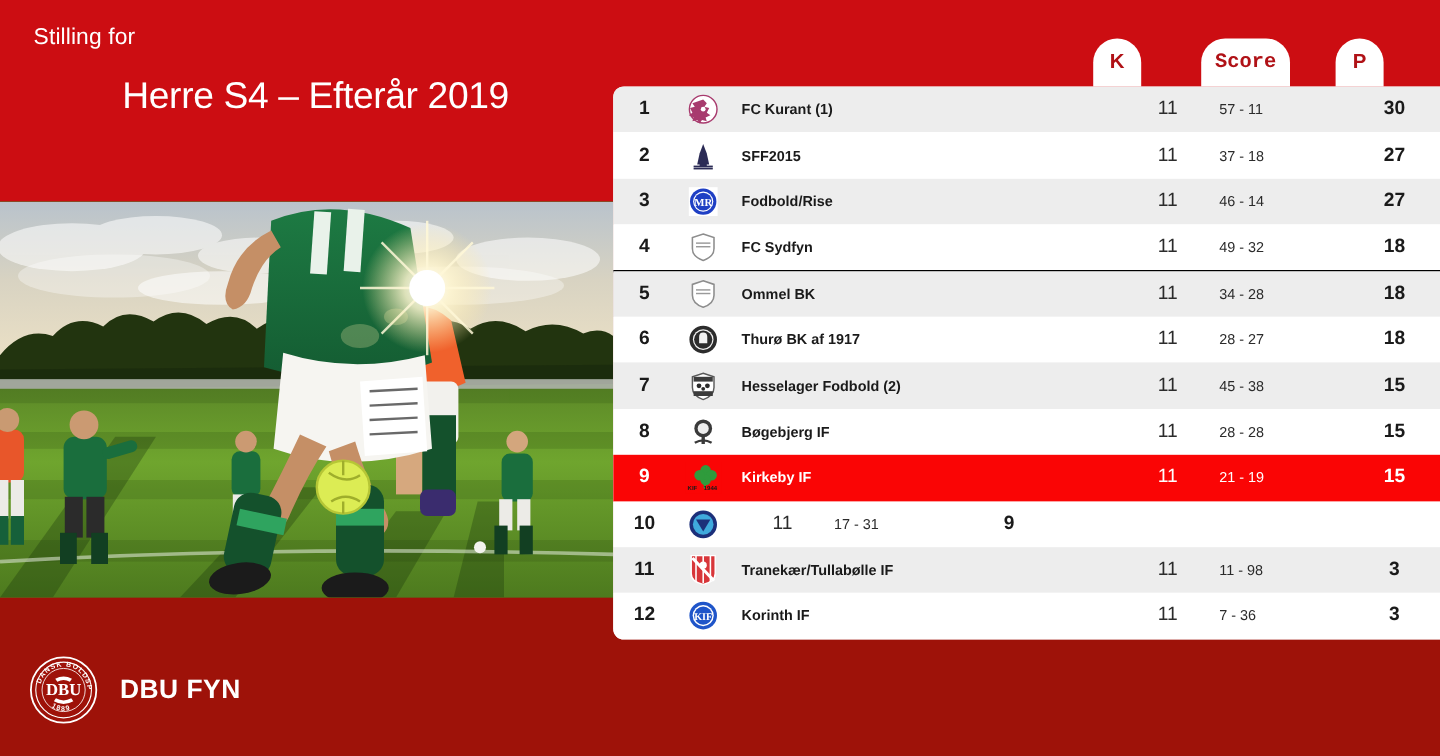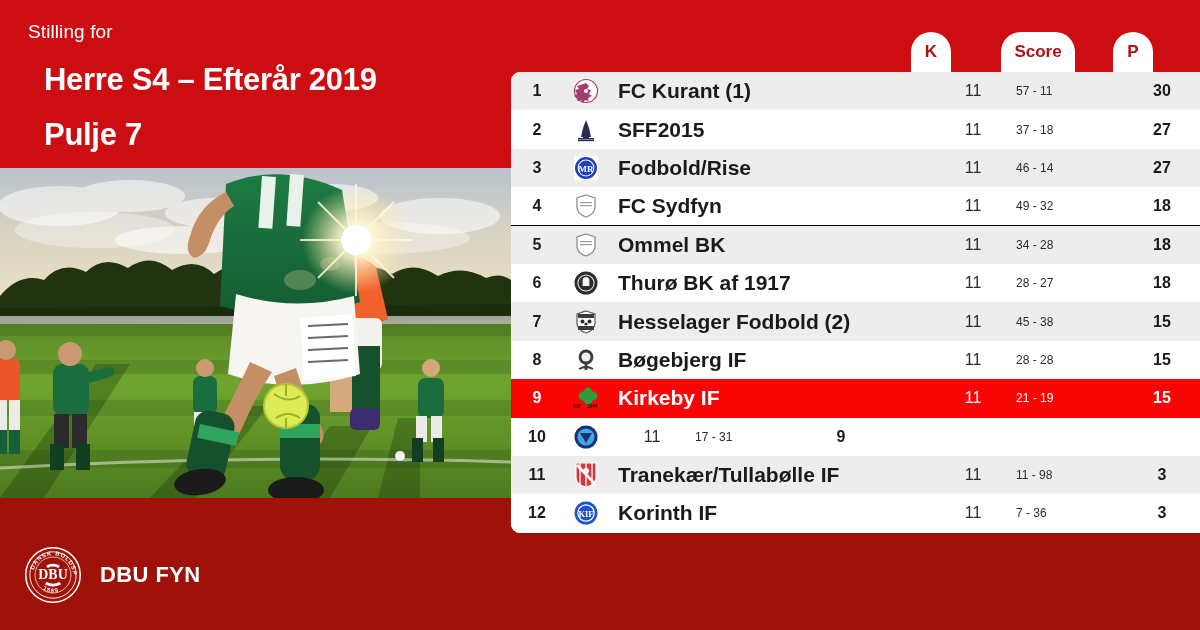--- a/index.html
+++ b/index.html
@@ -15,22 +15,22 @@
   .band-top{position:absolute;left:0;top:0;width:1200px;height:168px;background:#cc0d12;}
   .band-bottom{position:absolute;left:0;top:168px;width:1200px;height:462px;background:#9e1209;}
 
   
   .headline{position:absolute;left:28px;top:20px;width:470px;z-index:6;}
   .kicker{
     color:#ffffff;font-size:19px;font-weight:normal;letter-spacing:.1px;
     line-height:24px;margin:0 0 4px 0;
   }
   .title{
-    color:#ffffff;font-size:31px;font-weight:bold;line-height:39px;
-    margin:16px;letter-spacing:-.3px;white-space:nowrap;
+    color:#ffffff;font-size:31px;font-weight:normal;line-height:39px;
+    margin:16px;letter-spacing:-.3px;white-space:nowrap;text-align:center;
   }
 
   
   .photo{
     position:absolute;left:0;top:168px;width:511px;height:330px;overflow:hidden;
     background:#4e7a1f;z-index:4;
   }
   .photo svg{display:block;width:511px;height:330px;}
 
   
@@ -56,54 +56,53 @@
   .row.sep::after{
     content:"";position:absolute;left:0;right:0;bottom:-1px;height:2px;background:#000;
   }
   .c-pos{
     width:52px;text-align:center;font-size:16px;font-weight:bold;color:#1a1a1a;
     flex:none;
   }
   .c-logo{width:46px;flex:none;display:flex;align-items:flex-end;justify-content:center;}
   .c-logo svg{display:block;}
   .c-team{
-    flex:1 1 auto;font-size:21px;font-weight:bold;color:#1a1a1a;
+    flex:1 1 auto;font-size:12px;font-weight:bold;color:#1a1a1a;
     padding-left:9px;white-space:nowrap;overflow:hidden;text-overflow:ellipsis;
   }
   .c-k{width:86px;flex:none;text-align:center;font-size:16px;color:#2b2b2b;}
   .c-score{width:108px;flex:none;text-align:left;font-size:12px;color:#2b2b2b;}
   .c-p{width:76px;flex:none;text-align:center;font-size:16px;font-weight:bold;color:#1a1a1a;}
   .row.hl .c-pos,.row.hl .c-team,.row.hl .c-k,.row.hl .c-score,.row.hl .c-p{color:#ffffff;}
 
   
   .badges{position:absolute;top:0;left:511px;width:689px;height:72px;z-index:6;}
   .badge{
     position:absolute;bottom:0;height:40px;background:#ffffff;
     display:flex;align-items:center;justify-content:center;
     color:#b01116;font-weight:bold;font-size:17px;
     border-top-left-radius:20px;border-top-right-radius:20px;
   }
   .badge.circ{width:40px;border-radius:20px 20px 0 0;}
-  .badge.pill{width:74px;border-radius:20px 20px 0 0;}
+  .badge.pill{width:74px;border-radius:20px 20px 0 0;font-family:Liberation Mono, monospace;}
   .badge-k{left:400px;}
   .badge-score{left:490px;}
   .badge-p{left:602px;}
 </style>
 </head>
 <body>
 
 <div id="stage">
 
   <div class="band-top"></div>
   <div class="band-bottom"></div>
 
   <div class="headline">
     <div class="kicker">Stilling for</div>
     <div class="title">Herre S4 – Efterår 2019</div>
-    <div class="title">Pulje 7</div>
   </div>
 
   <div class="photo">
     <svg viewBox="0 0 511 330" preserveAspectRatio="none">
       <defs>
         <linearGradient id="sky" x1="0" y1="0" x2="0" y2="1">
           <stop offset="0%" stop-color="#b9c3cc"></stop>
           <stop offset="45%" stop-color="#d8d3c2"></stop>
           <stop offset="100%" stop-color="#efe3c6"></stop>
         </linearGradient>

